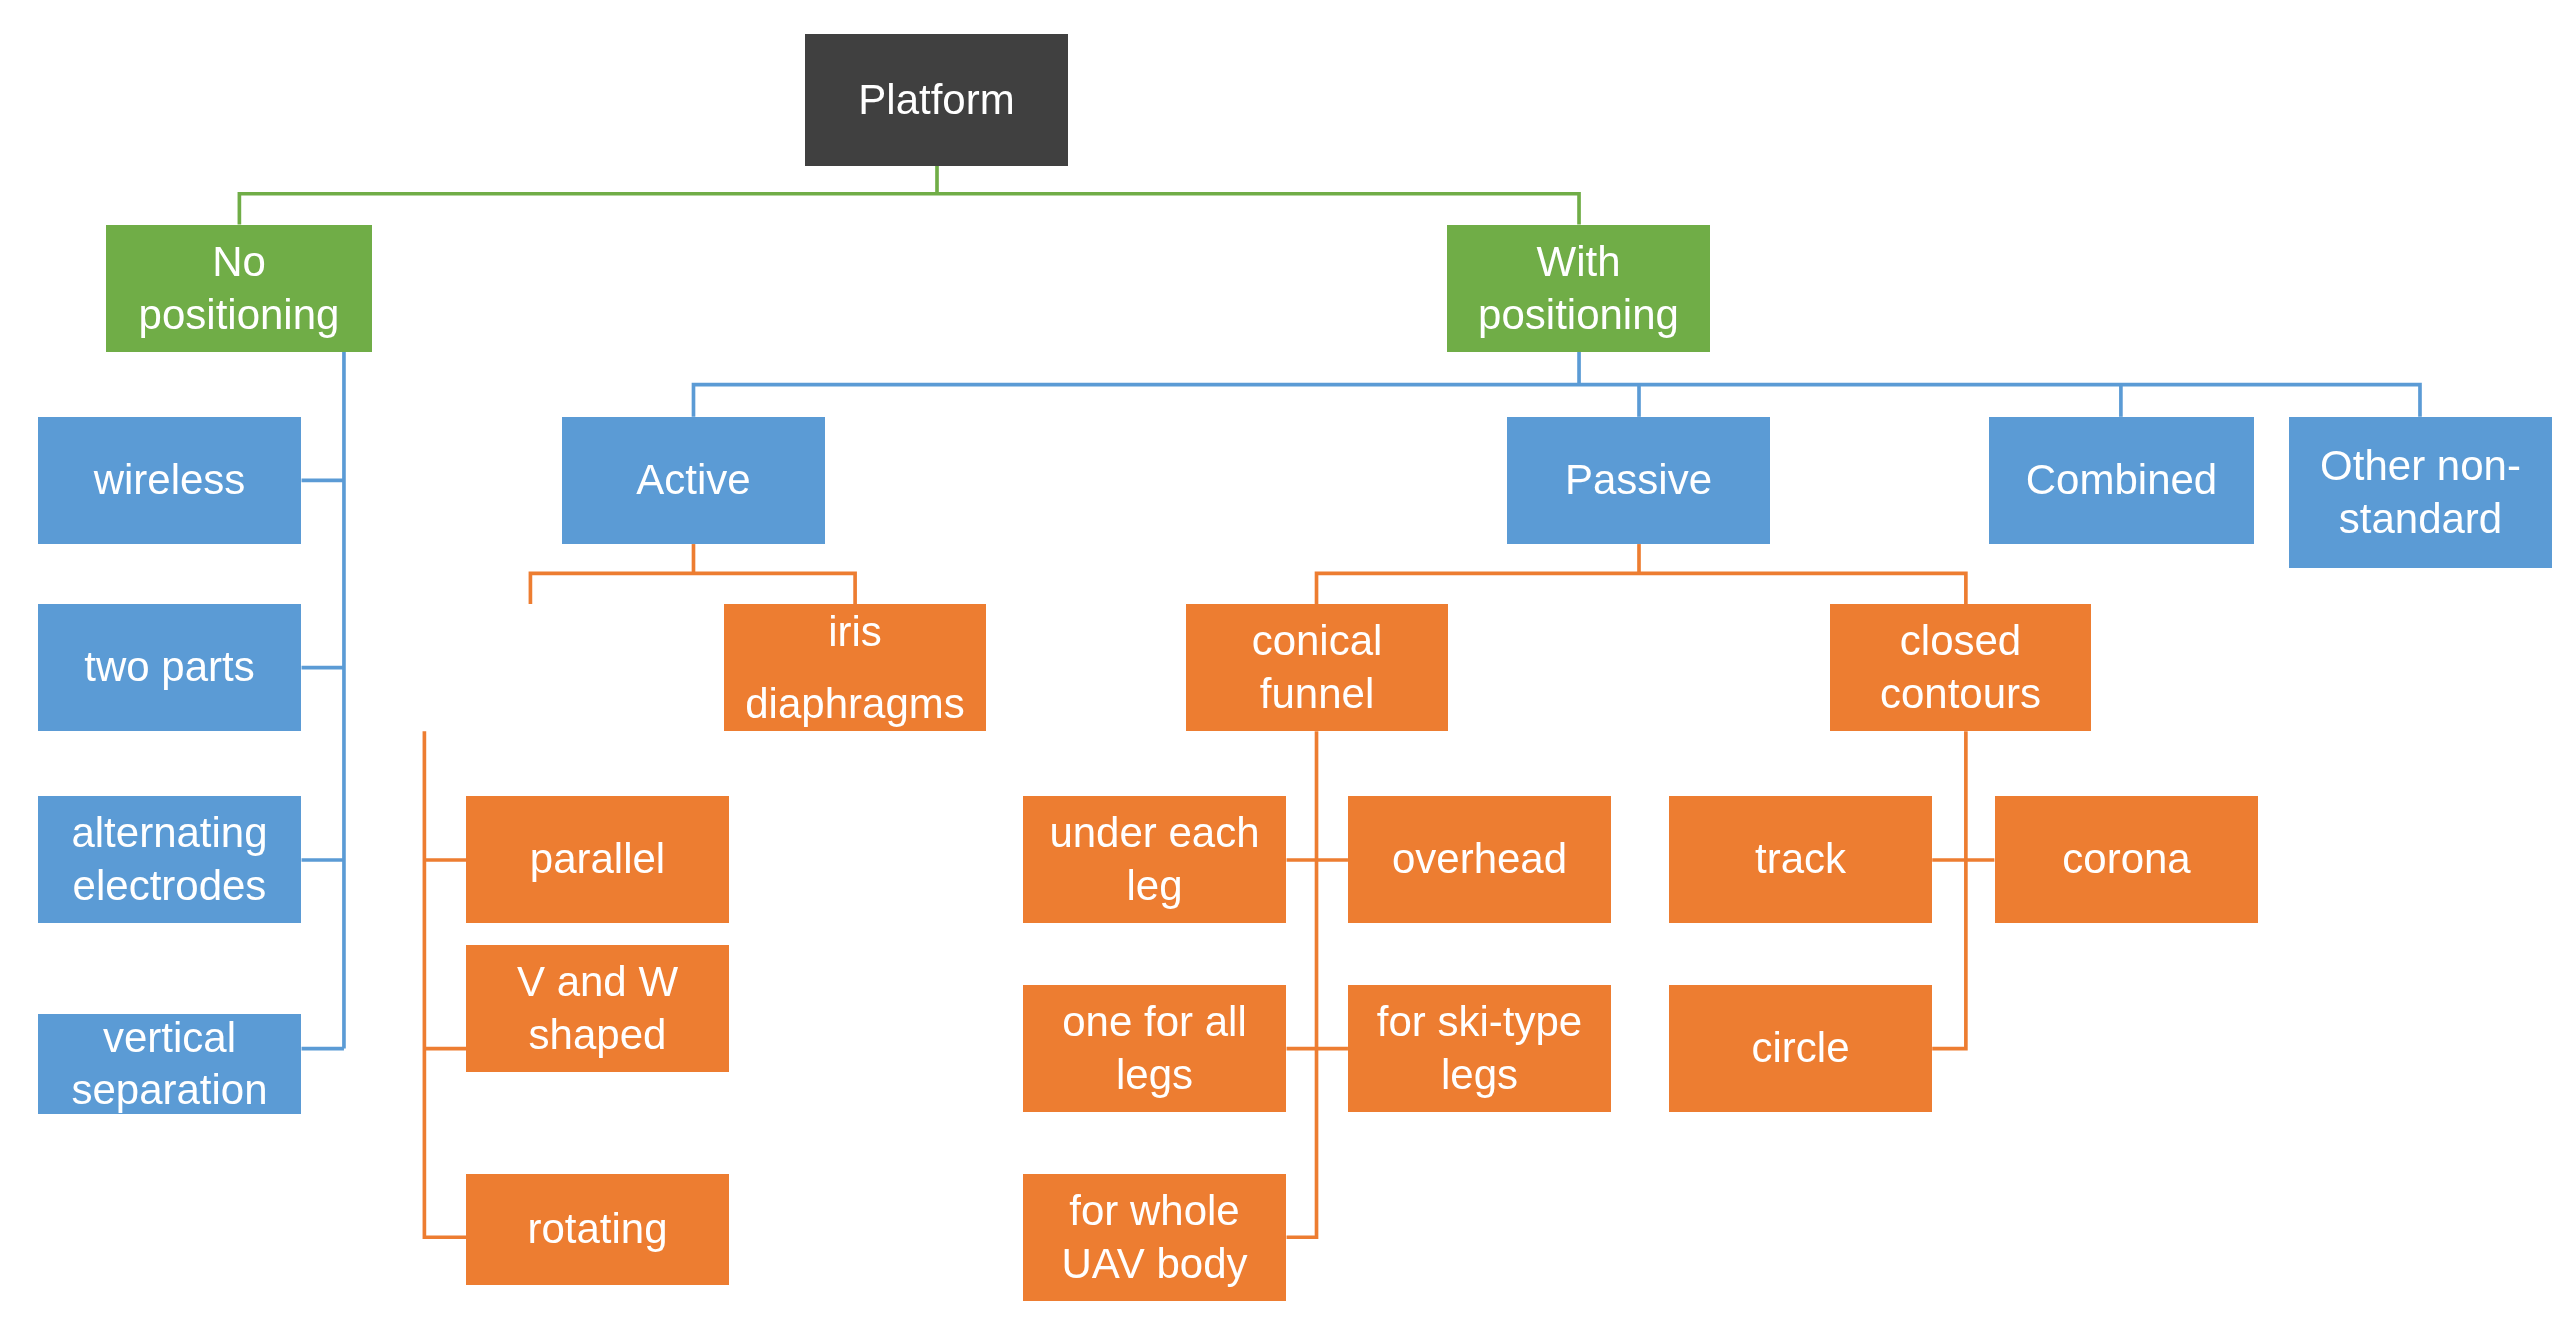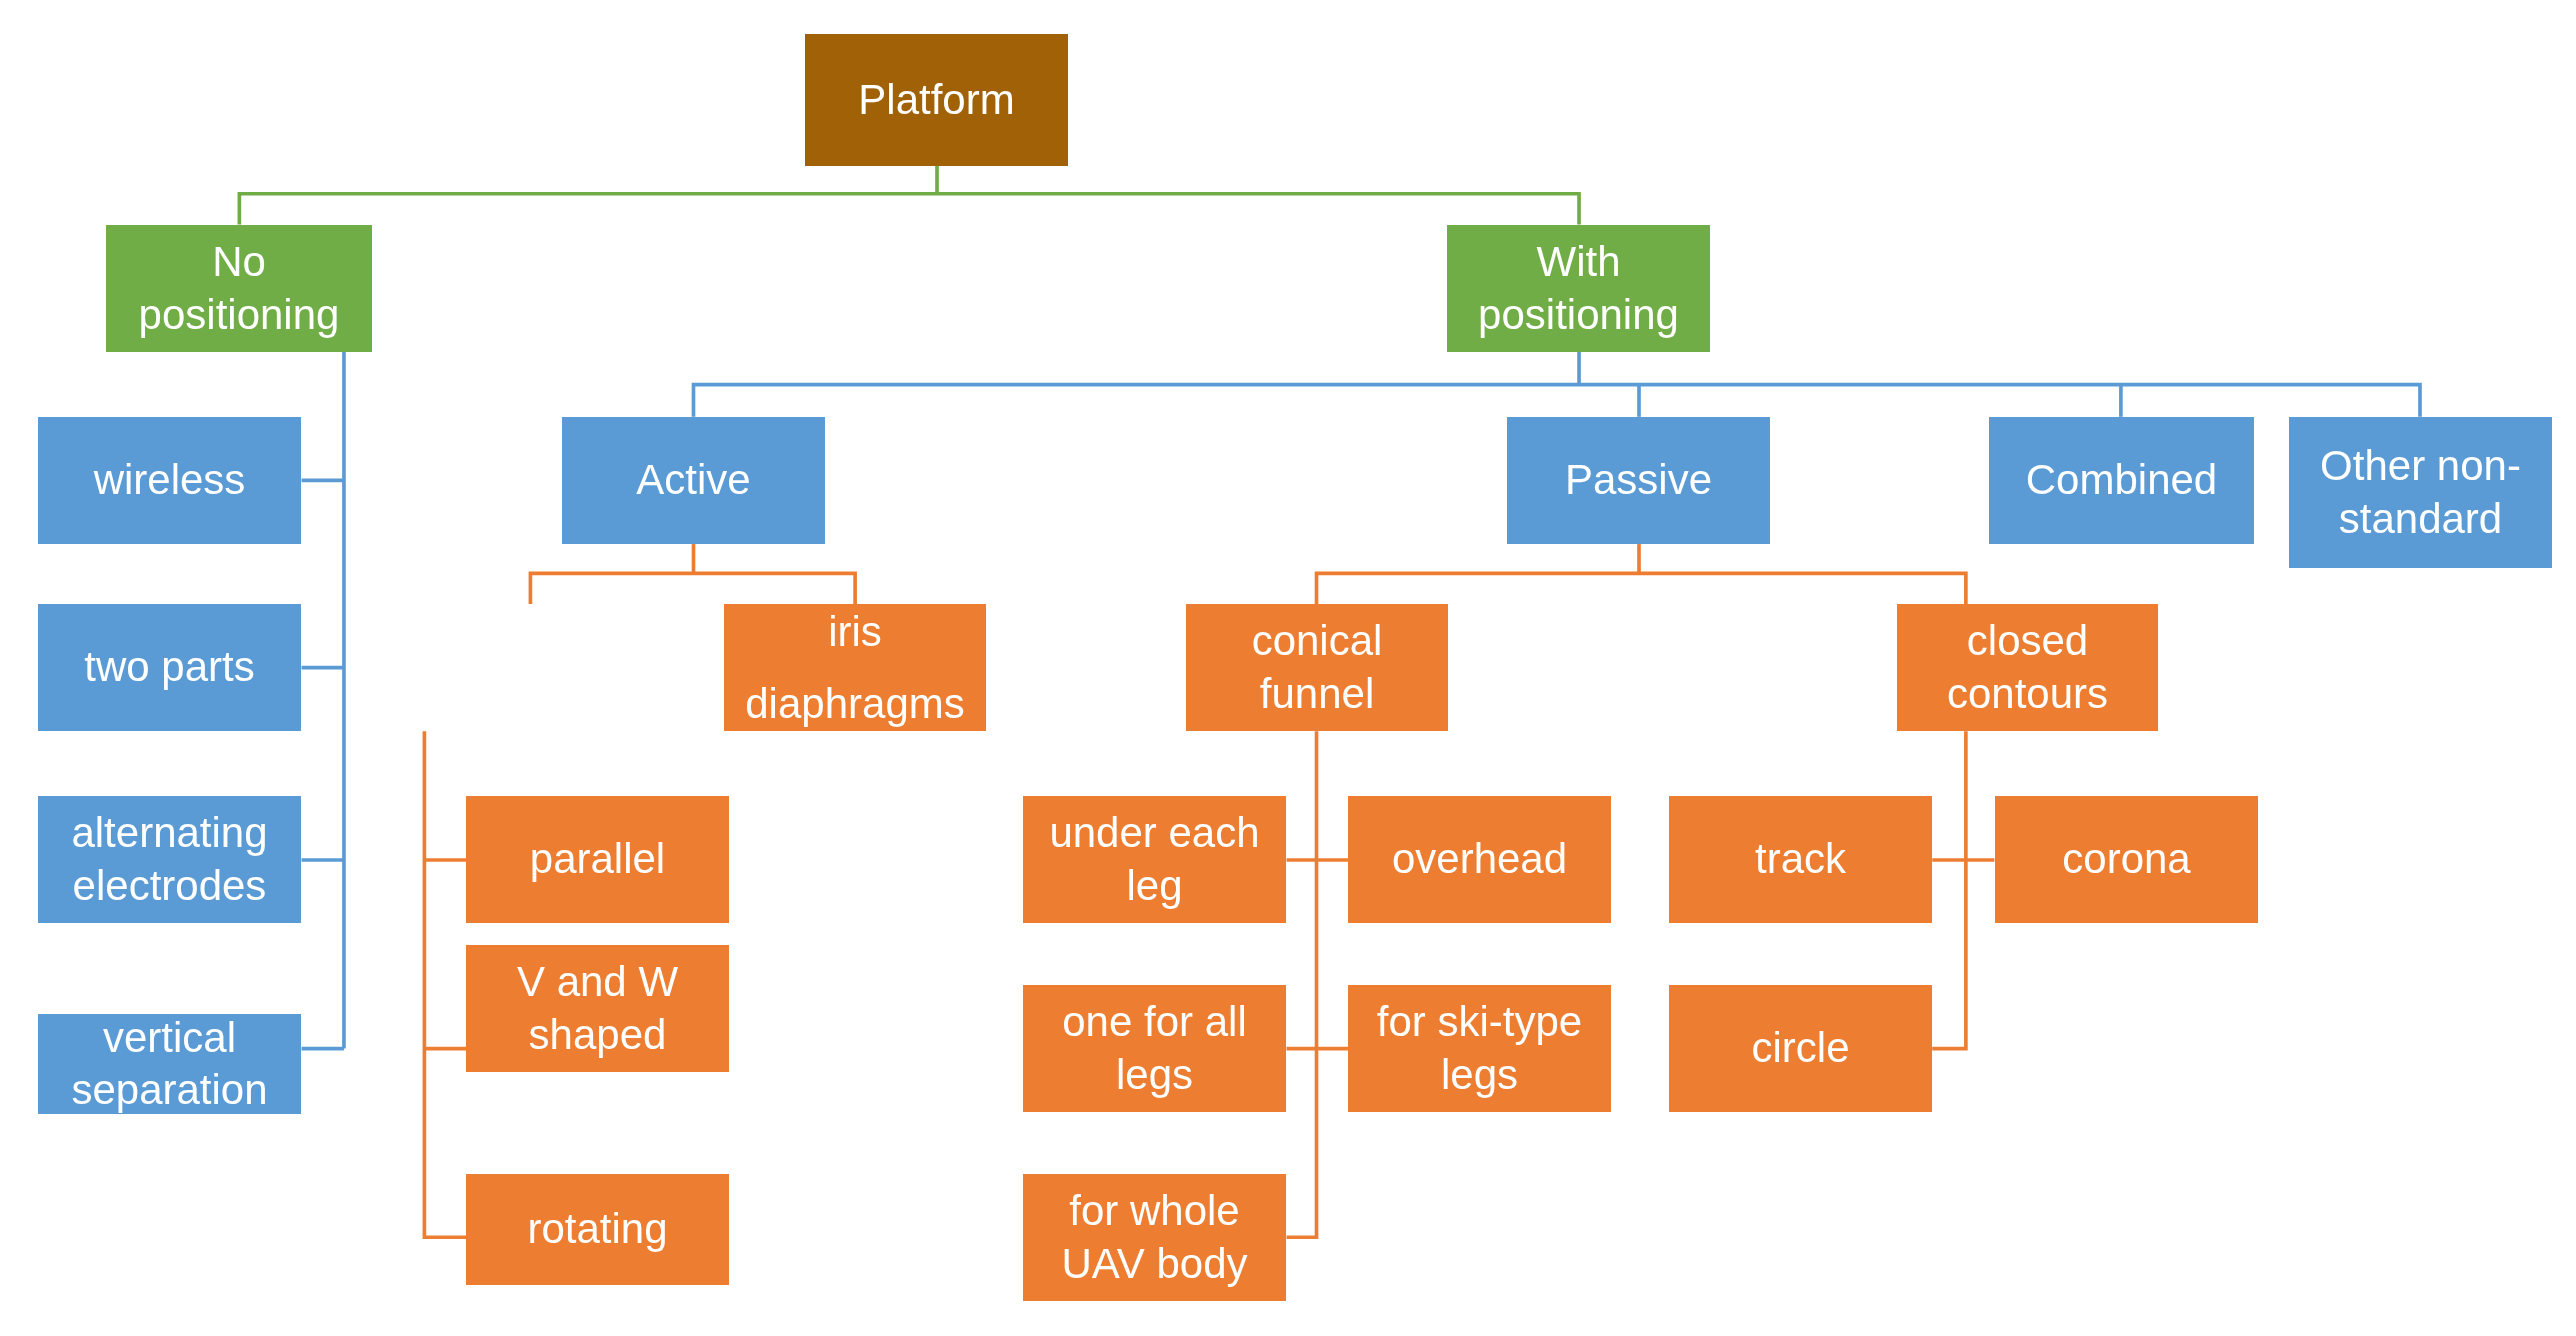--- a/index.html
+++ b/index.html
@@ -33,21 +33,21 @@
     position: absolute;
     display: flex;
     align-items: center;
     justify-content: center;
     text-align: center;
     color: #ffffff;
     font-size: 42px;
     line-height: 1.24;
     white-space: pre-line;
   }
-  .node.root   { background: #a16207; }
+  .node.root   { background: #404040; }
   .node.green  { background: #70AD47; }
   .node.blue   { background: #5B9BD5; }
   .node.orange { background: #ED7D31; }
   .node.spread { line-height: 1.7; }
 </style>
 </head>
 <body>
 
 <div class="canvas">
 
@@ -105,21 +105,21 @@
   <div class="node orange spread" style="left:724px;top:604px;width:262px;height:127px">iris
 diaphragms</div>
 
   <div class="node orange" style="left:466px;top:796px;width:263px;height:127px">parallel</div>
   <div class="node orange" style="left:466px;top:945px;width:263px;height:127px">V and W
 shaped</div>
   <div class="node orange" style="left:466px;top:1174px;width:263px;height:111px">rotating</div>
 
   <div class="node orange" style="left:1186px;top:604px;width:262px;height:127px">conical
 funnel</div>
-  <div class="node orange" style="left:1897px;top:604px;width:261px;height:127px">closed
+  <div class="node orange" style="left:1830px;top:604px;width:261px;height:127px">closed
 contours</div>
 
   <div class="node orange" style="left:1023px;top:796px;width:263px;height:127px">under each
 leg</div>
   <div class="node orange" style="left:1348px;top:796px;width:263px;height:127px">overhead</div>
   <div class="node orange" style="left:1023px;top:985px;width:263px;height:127px">one for all
 legs</div>
   <div class="node orange" style="left:1348px;top:985px;width:263px;height:127px">for ski-type
 legs</div>
   <div class="node orange" style="left:1023px;top:1174px;width:263px;height:127px">for whole

